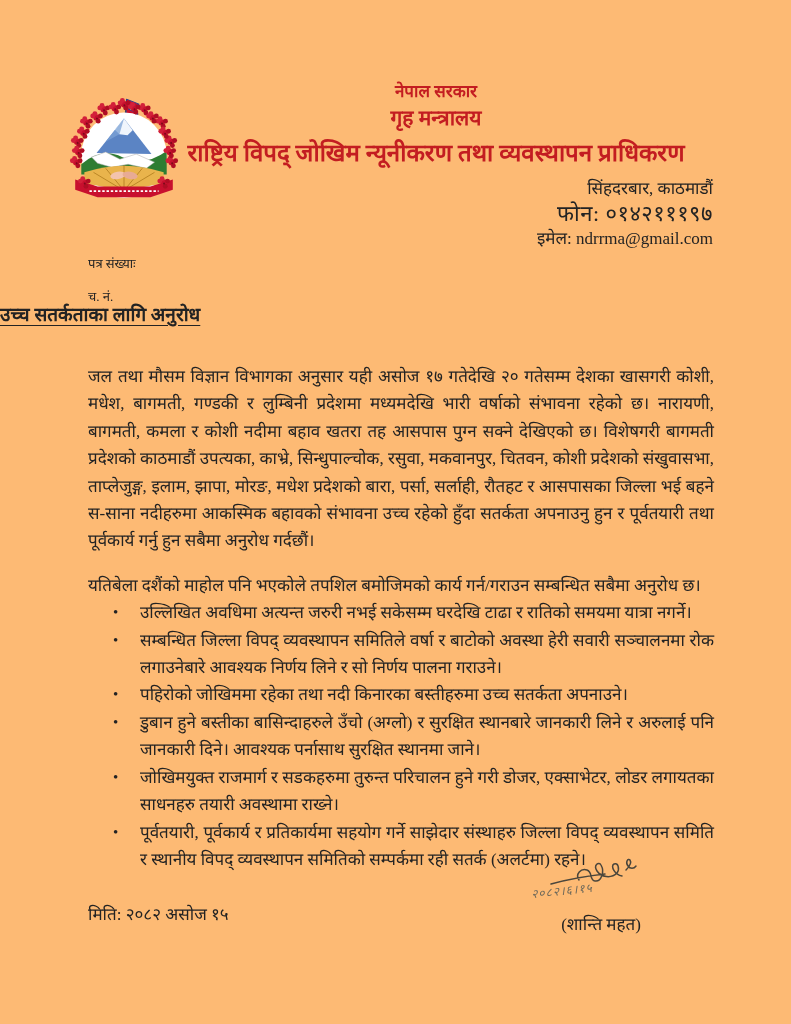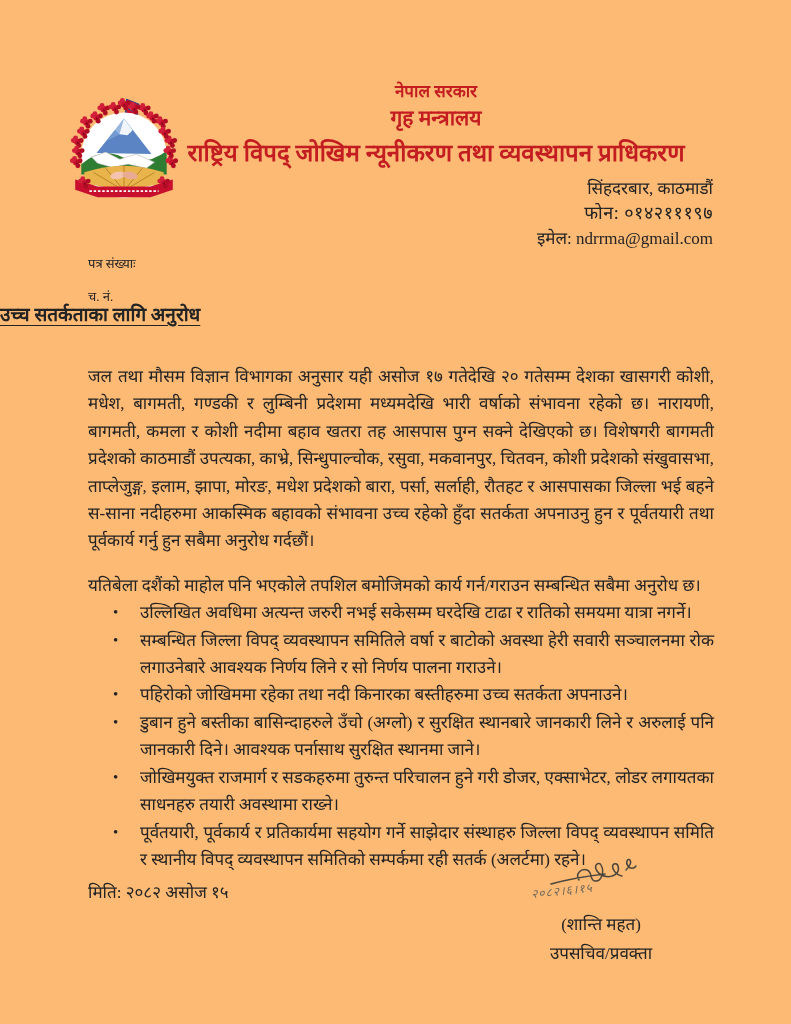--- a/index.html
+++ b/index.html
@@ -17,36 +17,36 @@
   }
   .emblem{position:absolute;top:93px;left:63px;width:122px;height:122px;}
   .head-center{
     position:absolute;top:81px;left:118px;width:636px;text-align:center;
     color:var(--header-red);font-weight:bold;
   }
   .gov-line{font-size:17px;line-height:1.3;}
   .ministry-line{font-size:21px;line-height:1.45;}
   .authority-line{font-size:24px;line-height:1.3;margin-top:4px;}
   .contact{position:absolute;top:176px;right:78px;text-align:right;font-size:17px;line-height:25px;}
-  .contact .phone-line{font-size:18px;letter-spacing:0.5px;}
+  .contact .phone-line{font-size:22px;letter-spacing:0.5px;}
   .refs{position:absolute;top:247px;left:88px;font-size:13px;line-height:33px;}
   .subject{
     position:absolute;top:301px;left:0;width:100%;
     font-size:19px;font-weight:bold;text-decoration:underline;text-underline-offset:4px;
   }
   .body-block{
     position:absolute;top:363px;left:88px;width:626px;
     font-size:17px;line-height:27.4px;text-align:justify;
   }
   .para{margin:0 0 17px 0;}
   .para.intro{margin:0;}
   .bullets{list-style:none;margin:0;padding:0;}
   .bullets li{position:relative;padding-left:52px;text-align:justify;}
   .bullets li::before{content:"•";position:absolute;left:25px;top:0;font-size:15px;}
-  .date-line{margin-top:6px;text-align:left;}
+  .date-line{margin-top:28px;text-align:left;}
   .sig-block{position:absolute;top:850px;right:80px;width:220px;text-align:center;font-size:17px;}
   .scribble{position:relative;height:60px;}
   .sig-date{
     position:absolute;left:40px;top:32px;font-size:12px;color:#6d685a;
     transform:rotate(-6deg);font-style:italic;letter-spacing:1px;
   }
   .sig-name{line-height:29px;}
   .sig-title{line-height:29px;}
 </style>
 </head>
@@ -172,16 +172,15 @@
   </div>
 
   <div class="sig-block">
     <div class="scribble">
       <svg viewBox="0 0 160 60" width="160" height="60" style="overflow:visible">
         <path d="M30,34 C48,29 66,26 84,24 M58,30 C54,24 60,18 66,20 C72,22 68,30 74,31 C80,32 84,22 80,15 C78,11 72,15 76,21 C80,27 90,29 96,23 C99,19 97,12 93,14 C89,16 94,25 101,26 M105,20 C109,16 111,13 109,10 C107,8 104,12 107,16 C109,19 113,19 115,16" fill="none" stroke="#4a463c" stroke-width="1.5" stroke-linecap="round"></path>
       </svg>
       <div class="sig-date">२०८२।६।१५</div>
     </div>
     <div class="sig-name">(शान्ति महत)</div>
-    <div class="sig-title">उपसचिव/प्रवक्ता</div>
   </div>
 
 </div>
 
 </body></html>

